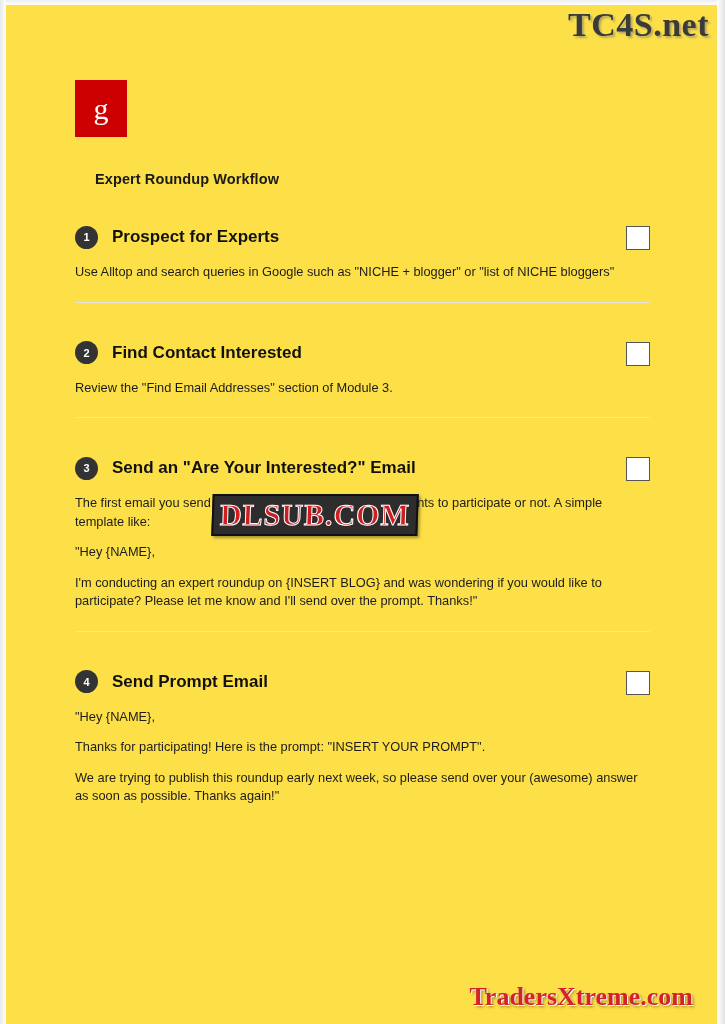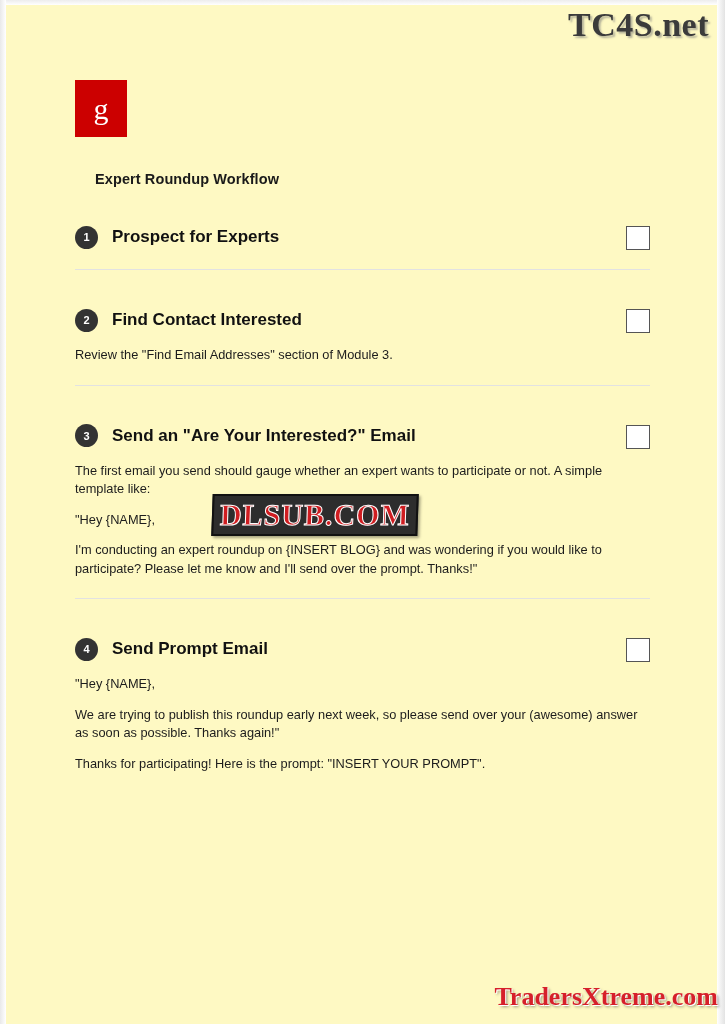--- a/index.html
+++ b/index.html
@@ -15,21 +15,21 @@
     overflow: hidden;
   }
 
   
   .page {
     position: absolute;
     left: 0;
     top: 0;
     width: 725px;
     height: 1024px;
-    background: #fef9c3;
+    background: #fde047;
   }
 
   
   .page-edge-left {
     position: absolute;
     left: 0; top: 0; bottom: 0;
     width: 6px;
     background: linear-gradient(to right, #e9e9e9, #ffffff);
   }
   .page-edge-right {
@@ -70,21 +70,21 @@
     letter-spacing: 1px;
     padding: 2px 6px;
     background: #2d2d2d;
     border: 2px solid #111;
     box-shadow: 2px 2px 3px rgba(0,0,0,0.35);
     transform: skewX(-2deg);
     user-select: none;
   }
   .wm-bottom {
     position: absolute;
-    right: 7px;
+    right: 32px;
     bottom: 12px;
     font-family: "Liberation Serif", serif;
     font-size: 26px;
     font-weight: bold;
     color: #d6202a;
     text-shadow: 1px 1px 0 #ffffff, 2px 2px 3px rgba(0,0,0,0.4);
     user-select: none;
   }
 
   
@@ -187,20 +187,23 @@
     <div class="logo">g</div>
 
     <div class="doc-title">Expert Roundup Workflow</div>
 
     <div class="step">
       <div class="step-head">
         <div class="step-num">1</div>
         <div class="step-title">Prospect for Experts</div>
       </div>
       <div class="checkbox"></div>
+      <div class="step-body">
+        <p>Use Alltop and search queries in Google such as "NICHE + blogger" or "list of NICHE bloggers"</p>
+      </div>
       <div class="divider"></div>
     </div>
 
     <div class="step">
       <div class="step-head">
         <div class="step-num">2</div>
         <div class="step-title">Find Contact Interested</div>
       </div>
       <div class="checkbox"></div>
       <div class="step-body">
@@ -224,22 +227,22 @@
     </div>
 
     <div class="step">
       <div class="step-head">
         <div class="step-num">4</div>
         <div class="step-title">Send Prompt Email</div>
       </div>
       <div class="checkbox"></div>
       <div class="step-body">
         <p>"Hey {NAME},</p>
+        <p>Thanks for participating! Here is the prompt: "INSERT YOUR PROMPT".</p>
         <p>We are trying to publish this roundup early next week, so please send over your (awesome) answer as soon as possible. Thanks again!"</p>
-        <p>Thanks for participating! Here is the prompt: "INSERT YOUR PROMPT".</p>
       </div>
     </div>
 
   </div>
 
   <div class="wm-mid">DLSUB.COM</div>
   <div class="wm-bottom">TradersXtreme.com</div>
 </div>
 
 </body></html>

